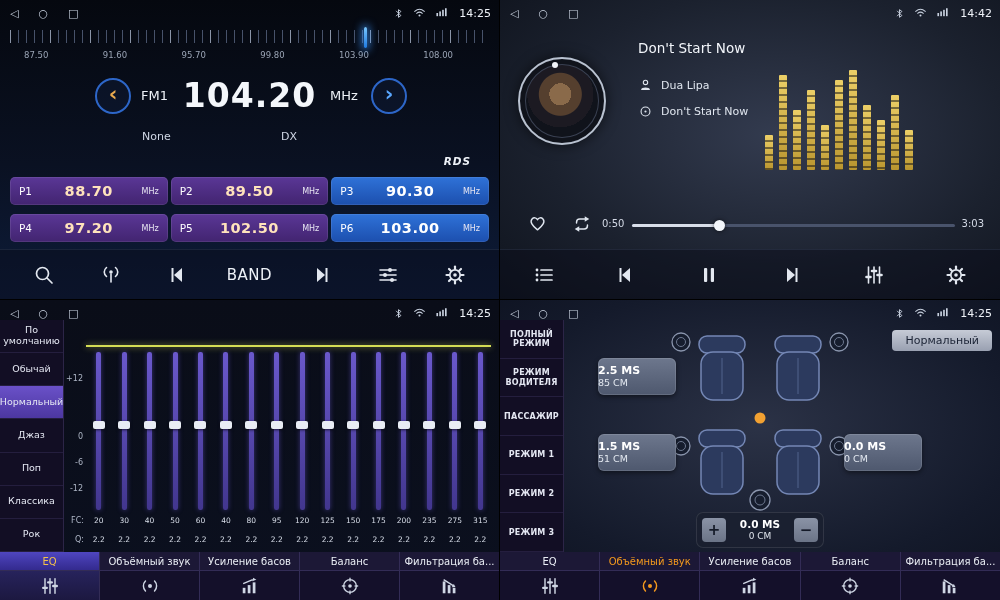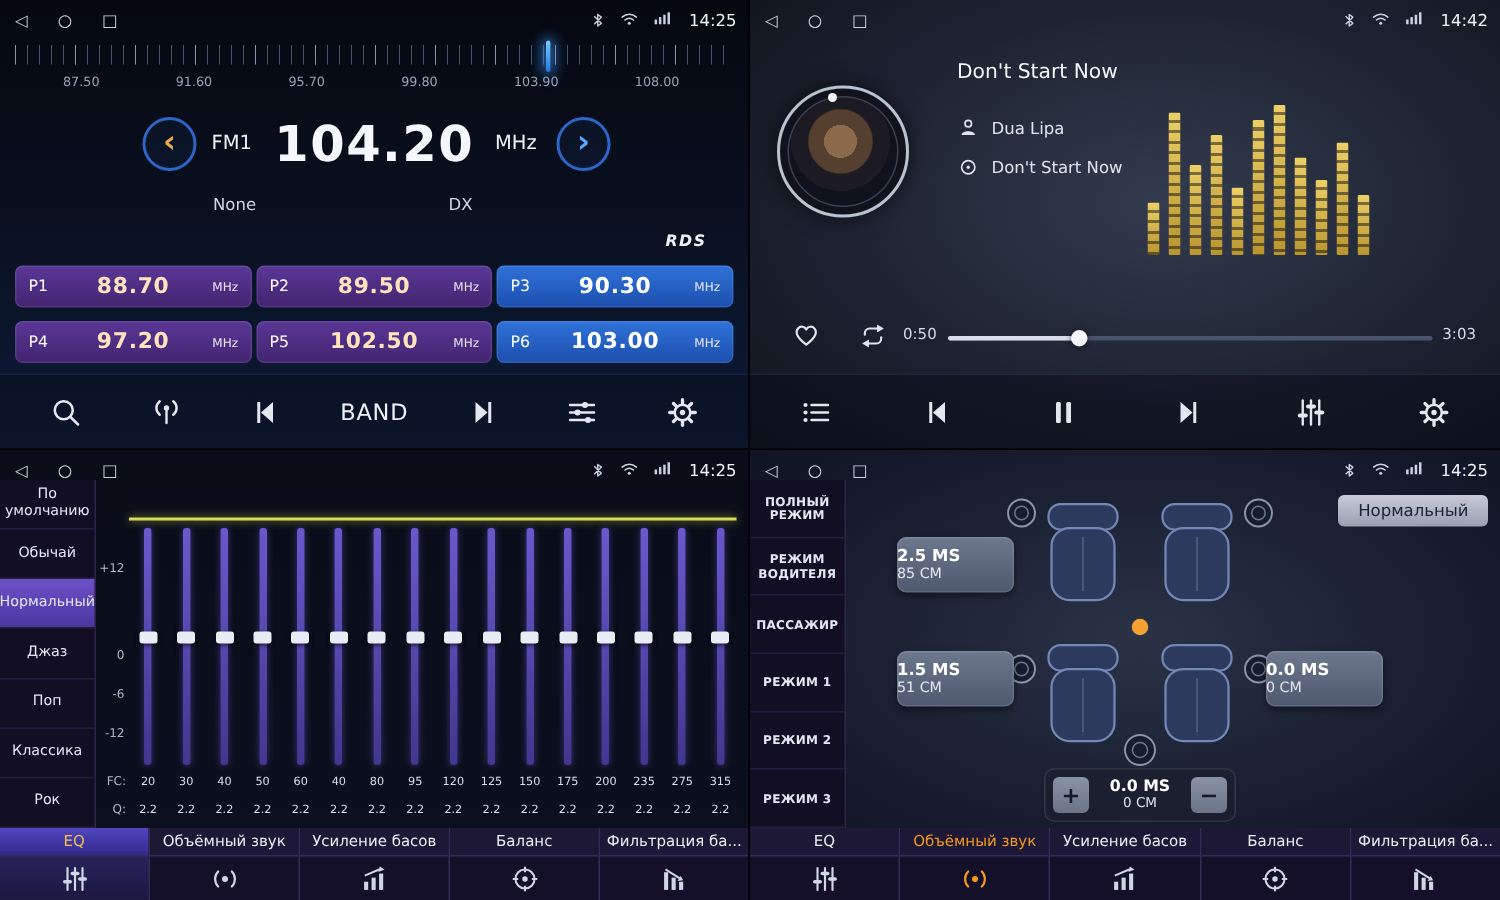--- a/index.html
+++ b/index.html
@@ -18,33 +18,33 @@
   .nav{display:flex;gap:20px;align-items:center;}
   .navicon{font-size:11px;color:#c9d2e0;line-height:1;}
   .stats{display:flex;gap:7px;align-items:center;color:#c9d2e0;}
   .time{font-size:11px;color:#eef2f8;margin-left:3px;}
 
   
   .ruler{position:absolute;top:30px;left:10px;right:10px;height:36px;}
   .ticks{height:13px;background:
     repeating-linear-gradient(90deg,#8b95a8 0 1px,transparent 1px 40px),
     repeating-linear-gradient(90deg,#47526a 0 1px,transparent 1px 8px);}
-  .rlabels{position:absolute;left:32px;right:36px;top:20px;display:flex;justify-content:space-between;gap:40px;}
+  .rlabels{position:absolute;left:14px;right:36px;top:20px;display:flex;justify-content:space-between;gap:40px;}
   .rlabel{font-size:8.5px;color:#9aa4b5;}
   .marker{position:absolute;left:74%;top:-3px;width:3px;height:21px;background:linear-gradient(#79c7ff,#1f7ae0);box-shadow:0 0 9px 2px rgba(60,150,255,.8);border-radius:2px;}
   .freqzone{position:absolute;left:0;right:0;top:74px;height:46px;}
   .circbtn{position:absolute;width:36px;height:36px;border-radius:50%;border:2px solid #2d66c8;display:flex;align-items:center;justify-content:center;background:rgba(20,40,80,.25);top:4px;}
   .circbtn.lft{left:95px;} .circbtn.rgt{left:371px;}
   .chev{font-size:21px;font-weight:bold;line-height:1;margin-top:-3px;}
   .chev.orange{color:#e8a94e;} .chev.blue{color:#5aa7ff;}
   .bandlabel{position:absolute;left:141px;top:14px;font-size:13px;color:#edf1f7;}
   .bigfreq{position:absolute;left:0;right:0;top:2px;text-align:center;font-size:33px;font-weight:600;letter-spacing:1px;color:#f4f7fb;}
   .mhzlabel{position:absolute;left:330px;top:14px;font-size:13px;color:#edf1f7;}
   .stereo{position:absolute;left:142px;top:130px;font-size:11px;color:#cfd6e4;}
-  .dx{position:absolute;left:281px;top:130px;font-size:11px;color:#cfd6e4;margin-left:18px;}
+  .dx{position:absolute;left:281px;top:130px;font-size:11px;color:#cfd6e4;}
   .rds{position:absolute;right:28px;top:155px;font-size:10.5px;font-style:italic;font-weight:bold;letter-spacing:1px;color:#eef2f8;}
   .presets{position:absolute;left:10px;right:10px;top:177px;display:grid;grid-template-columns:repeat(3,1fr);gap:9px 3px;}
   .preset{height:28px;border-radius:5px;display:flex;align-items:center;padding:0 9px;gap:5px;background:linear-gradient(180deg,#5a3796,#422470);box-shadow:inset 0 0 0 1px rgba(255,255,255,.09);}
   .preset.active{background:linear-gradient(180deg,#2f72d8,#1c4fae);}
   .plabel{font-size:10.5px;color:#fff;width:17px;text-align:left;}
   .pfreq{font-size:14.5px;font-weight:600;color:#ffe3bc;flex:1;text-align:center;letter-spacing:.5px;}
   .preset.active .pfreq{color:#fff;}
   .punit{font-size:8px;color:#e8e6f2;}
   .toolbar{position:absolute;left:0;right:0;bottom:0;height:50px;display:flex;align-items:center;justify-content:space-between;padding:0 26px;border-top:1px solid rgba(120,140,180,.15);background:rgba(8,12,24,.45);color:#e3e8f0;}
   .tbtn{display:flex;align-items:center;justify-content:center;min-width:36px;height:36px;}

